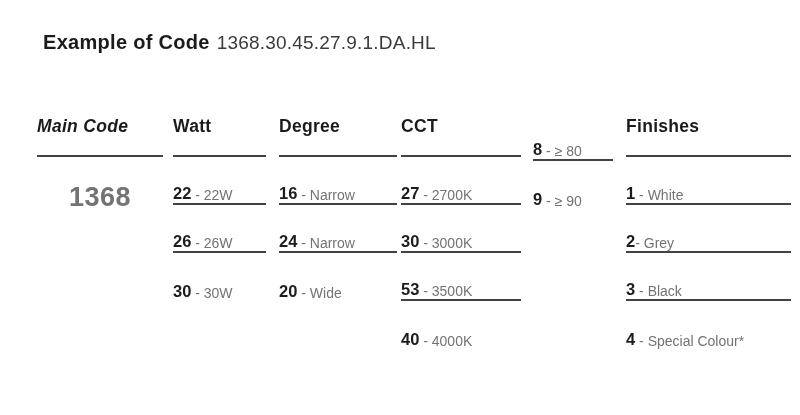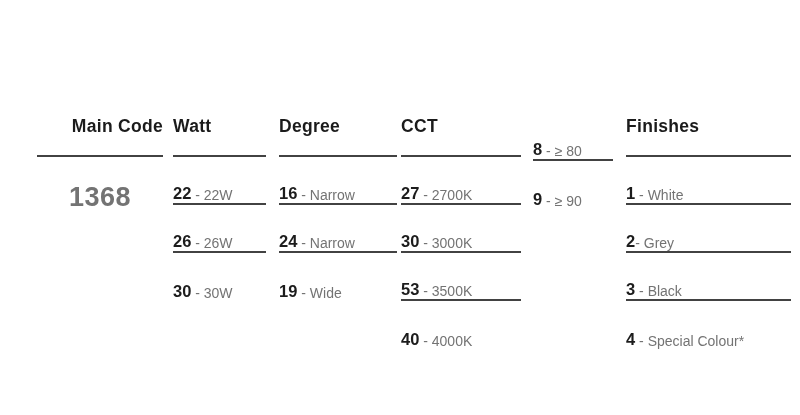--- a/index.html
+++ b/index.html
@@ -52,21 +52,21 @@
     box-sizing: border-box;
     height: 44px;
     padding-top: 3px;
     font-size: 17.5px;
     font-weight: 700;
     color: #1b1b1b;
     letter-spacing: 0.3px;
     border-bottom: 2px solid #424242;
     white-space: nowrap;
   }
-  .hdr-center { text-align: right; }
+  .hdr-center { text-align: left; font-style: italic; }
   .cell {
     box-sizing: border-box;
     height: 48px;
     display: flex;
     align-items: flex-end;
     border-bottom: 2px solid #424242;
     white-space: pre;
     overflow: visible;
   }
   .cell.last { border-bottom: none; }
@@ -90,40 +90,43 @@
     font-weight: 700;
     color: #737373;
     letter-spacing: 0.5px;
   }
 </style>
 </head>
 <body>
 
 <div class="page">
 
+  <div class="title">
+    <span class="title-bold">Example of Code</span><span class="title-code">1368.30.45.27.9.1.DA.HL</span>
+  </div>
 
   <div class="code-table">
 
     <div class="col col-0">
       <div class="hdr hdr-center">Main Code</div>
       <div class="main-value">1368</div>
     </div>
 
     <div class="col col-1">
       <div class="hdr">Watt</div>
       <div class="cell"><span class="b">22</span><span class="r"> - 22W</span></div>
       <div class="cell"><span class="b">26</span><span class="r"> - 26W</span></div>
       <div class="cell last"><span class="b">30</span><span class="r"> - 30W</span></div>
     </div>
 
     <div class="col col-2">
       <div class="hdr">Degree</div>
       <div class="cell"><span class="b">16</span><span class="r"> - Narrow</span></div>
       <div class="cell"><span class="b">24</span><span class="r"> - Narrow</span></div>
-      <div class="cell last"><span class="b">19</span><span class="r"> - Wide</span></div>
+      <div class="cell last"><span class="b">20</span><span class="r"> - Wide</span></div>
     </div>
 
     <div class="col col-3">
       <div class="hdr">CCT</div>
       <div class="cell"><span class="b">27</span><span class="r"> - 2700K</span></div>
       <div class="cell"><span class="b">30</span><span class="r"> - 3000K</span></div>
       <div class="cell"><span class="b">53</span><span class="r"> - 3500K</span></div>
       <div class="cell last"><span class="b">40</span><span class="r"> - 4000K</span></div>
     </div>
 

